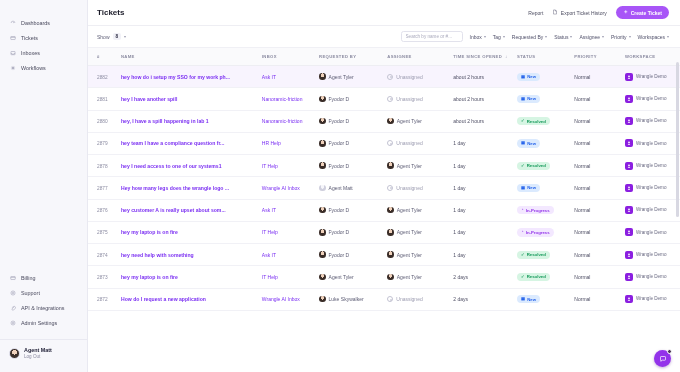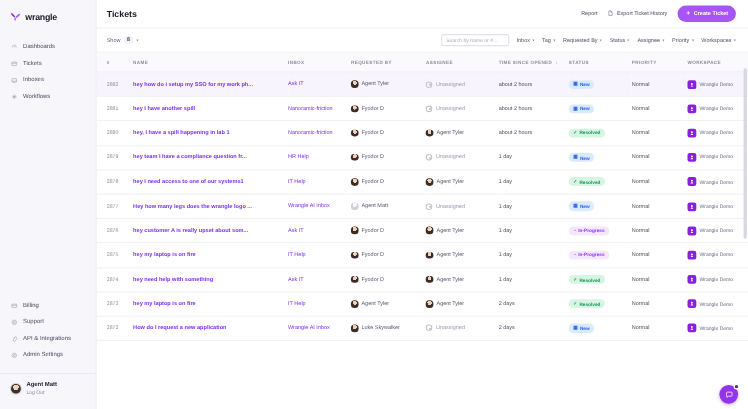--- a/index.html
+++ b/index.html
@@ -158,30 +158,20 @@
     position:absolute; top:-1px; right:-1px; width:5px; height:5px;
     border-radius:50%; background:#4b3a55; border:0.6px solid #fff;
   }
 </style>
 </head>
 <body>
 
 <div class="app">
 
   <aside class="sidebar">
-    <div class="brand">
-      <span class="brand-mark">
-        <svg viewBox="0 0 24 24" width="10" height="10">
-          <path d="M11.6 12.4C9.6 8.6 6.2 5.2 2.8 4.2c-.6-.2-1 .3-.8.9 1 3.4 4.3 7.2 8.2 9.1z" fill="#8b1fe0"></path>
-          <path d="M12.5 12.9c2.6-3.6 6.4-6.6 9.4-7.1.6-.1.9.4.7 1-1.3 3.3-5 6.8-8.8 8.3z" fill="#a855f7"></path>
-          <path d="M11.1 14.3c-1.2 2-1.3 4.4-.2 6.3.3.5 1 .4 1.2-.1.9-1.9.7-4.3-.5-6.1z" fill="#6d28d9"></path>
-        </svg>
-      </span>
-      <span class="brand-name">wrangle</span>
-    </div>
 
     <nav class="nav">
       <div class="nav-item">
         <span class="nav-ico">
           <svg viewBox="0 0 16 16" width="6" height="6" fill="none" stroke="#9a9ab0" stroke-width="1.4">
             <path d="M3 8a5 5 0 0110 0"></path>
               <path d="M8 8l2.6-2"></path>
           </svg>
         </span>
         <span>Dashboards</span>

